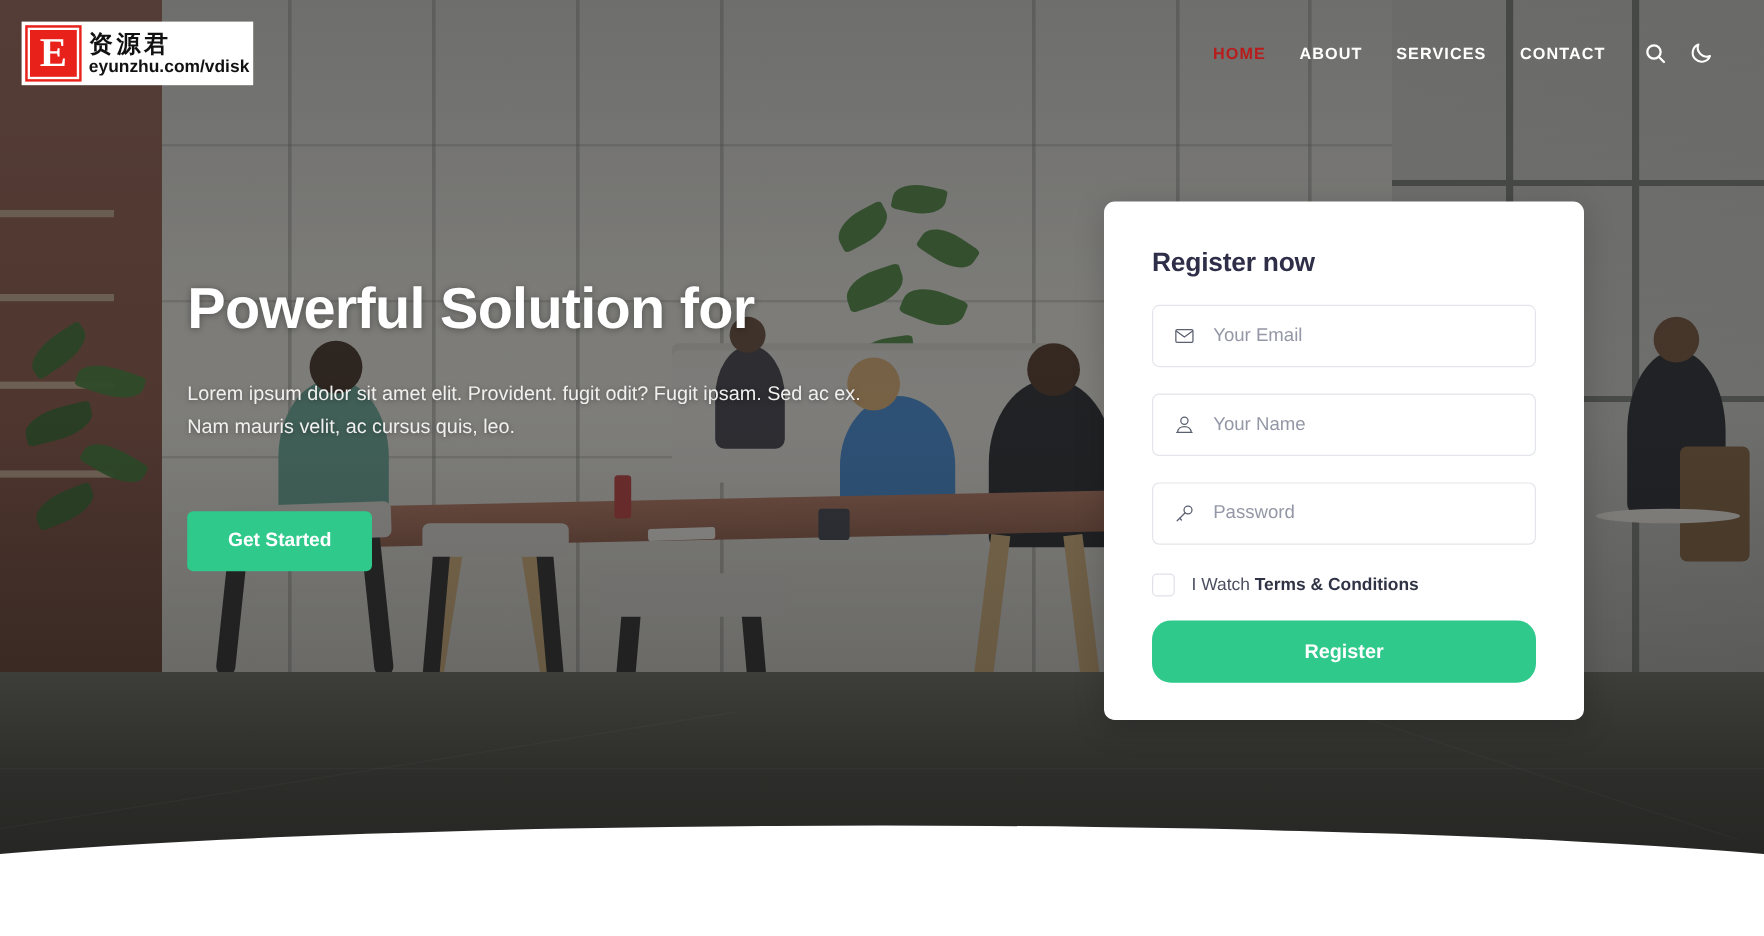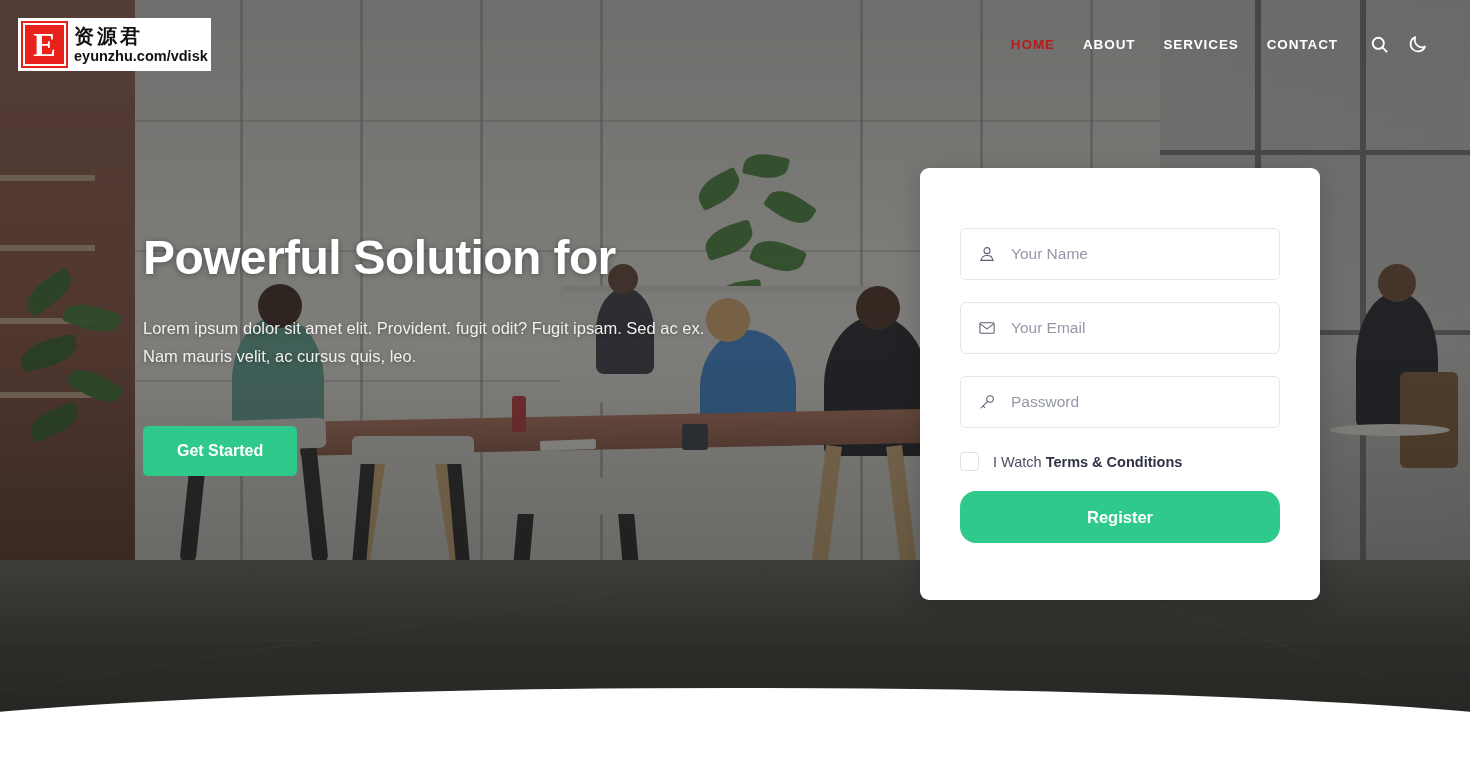--- a/index.html
+++ b/index.html
@@ -126,21 +126,21 @@
   .nav a {
     color:#ffffff; text-decoration:none; font-size:13.5px; font-weight:600;
     letter-spacing:.9px; padding: 6px 14px;
   }
   .nav a.active { color:#b91c1c; }
   .nav-icons { display:flex; align-items:center; gap:12px; margin-left:14px; }
   .nav-icon { width:26px; height:26px; display:flex; align-items:center; justify-content:center; cursor:pointer; }
 
   
   .hero-content {
-    position:absolute; left:143px; top:228px; width:640px; z-index:15;
+    position:absolute; left:156px; top:228px; width:640px; z-index:15;
   }
   .hero-title {
     color:#ffffff; font-size:48px; line-height:1.24; font-weight:700;
     letter-spacing:-.6px; text-shadow: 0 1px 6px rgba(0,0,0,.35);
   }
   .hero-sub {
     margin-top:26px; color:#f0f0ef; font-size:16.5px; line-height:1.72;
     width:580px; text-shadow: 0 1px 4px rgba(0,0,0,.35);
   }
   .cta-row { margin-top:56px; display:flex; align-items:center; }
@@ -352,44 +352,45 @@
     </h1>
     <p class="hero-sub">Lorem ipsum dolor sit amet elit. Provident. fugit odit? Fugit ipsam. Sed ac ex. Nam mauris velit, ac cursus quis, leo.</p>
 
     <div class="cta-row">
       <button class="btn-primary">Get Started</button>
 
     </div>
   </div>
 
   <div class="card">
+    <div class="card-title">Register now</div>
+
+    <div class="field">
+      <span class="fi">
+        <svg width="18" height="18" viewBox="0 0 24 24" fill="none" stroke="#5b6070" stroke-width="1.4" stroke-linejoin="round">
+          <rect x="2.5" y="5" width="19" height="14" rx="1.5"></rect>
+          <path d="M2.5 6.2 12 13.2 21.5 6.2"></path>
+        </svg>
+      </span>
+      <input type="email" placeholder="Your Email" style="">
+    </div>
 
     <div class="field">
       <span class="fi">
         <svg width="18" height="18" viewBox="0 0 24 24" fill="none" stroke="#5b6070" stroke-width="1.4">
           <circle cx="12" cy="7.5" r="4"></circle>
           <path d="M4.5 20.5c0-4.2 3.4-6.5 7.5-6.5s7.5 2.3 7.5 6.5" stroke-linecap="round"></path>
           <line x1="3.5" y1="20.5" x2="20.5" y2="20.5" stroke-linecap="round"></line>
         </svg>
       </span>
       <input type="text" placeholder="Your Name" style="">
     </div>
 
     <div class="field">
       <span class="fi">
-        <svg width="18" height="18" viewBox="0 0 24 24" fill="none" stroke="#5b6070" stroke-width="1.4" stroke-linejoin="round">
-          <rect x="2.5" y="5" width="19" height="14" rx="1.5"></rect>
-          <path d="M2.5 6.2 12 13.2 21.5 6.2"></path>
-        </svg>
-      </span>
-      <input type="email" placeholder="Your Email" style="">
-    </div>
-
-    <div class="field">
-      <span class="fi">
         <svg width="18" height="18" viewBox="0 0 24 24" fill="none" stroke="#5b6070" stroke-width="1.4" stroke-linecap="round">
           <circle cx="16" cy="8" r="4.4"></circle>
           <path d="M12.9 11.1 4 20"></path>
           <path d="M6.8 17.2 8.7 19.1"></path>
         </svg>
       </span>
       <input type="password" placeholder="Password" style="">
     </div>
 
     <div class="terms">

